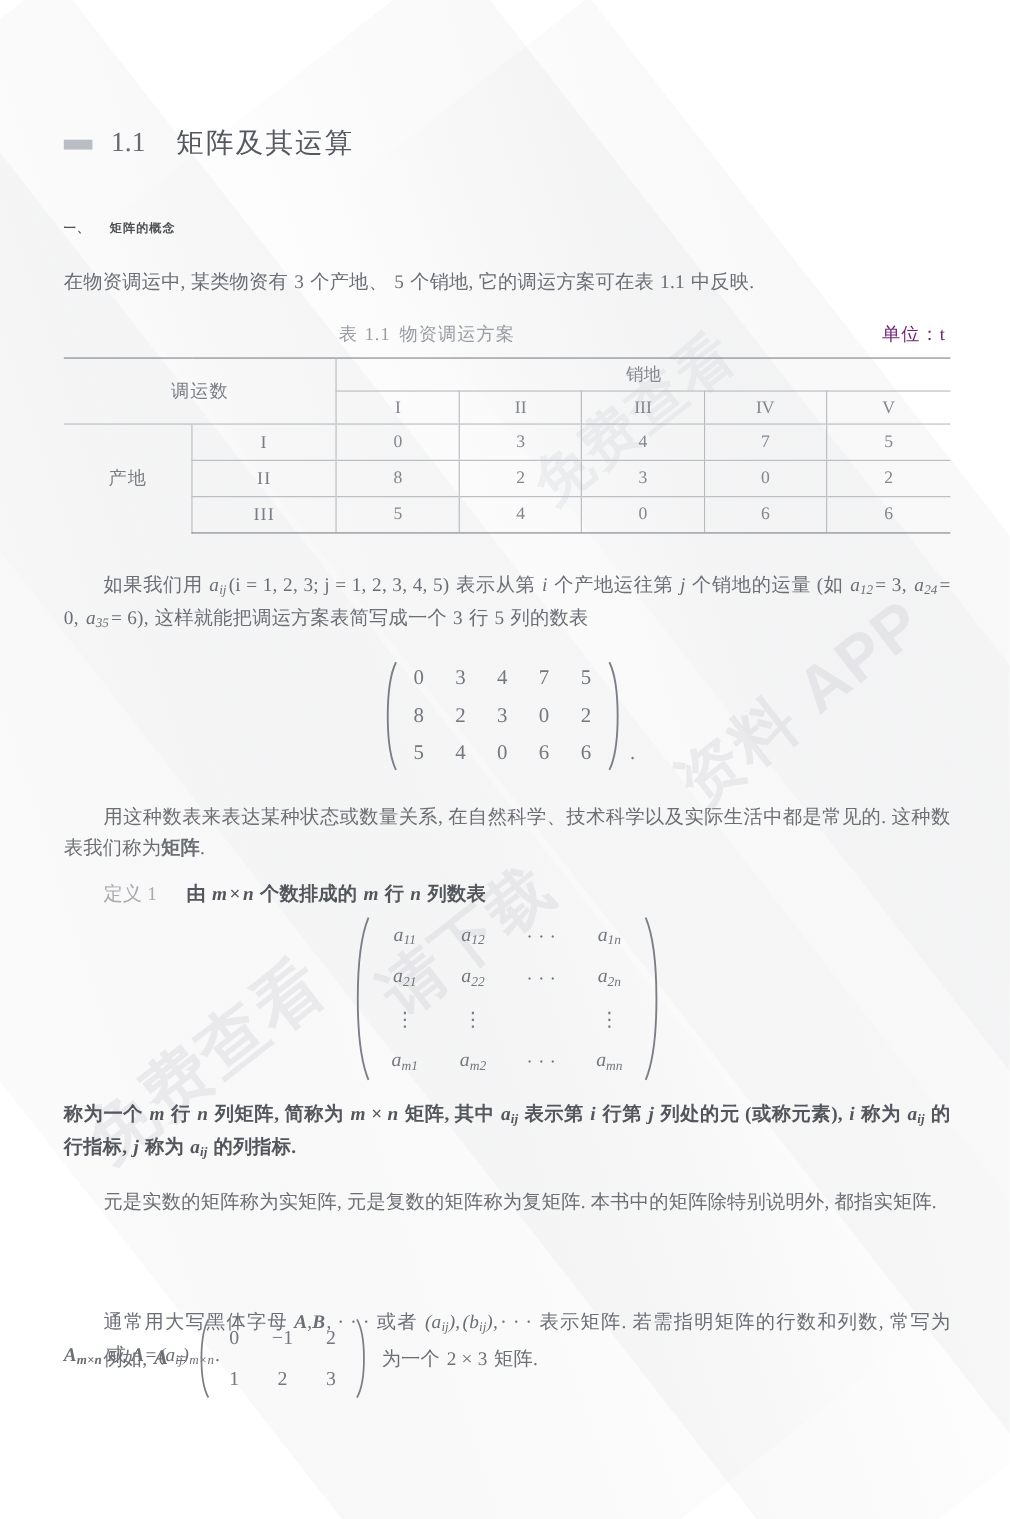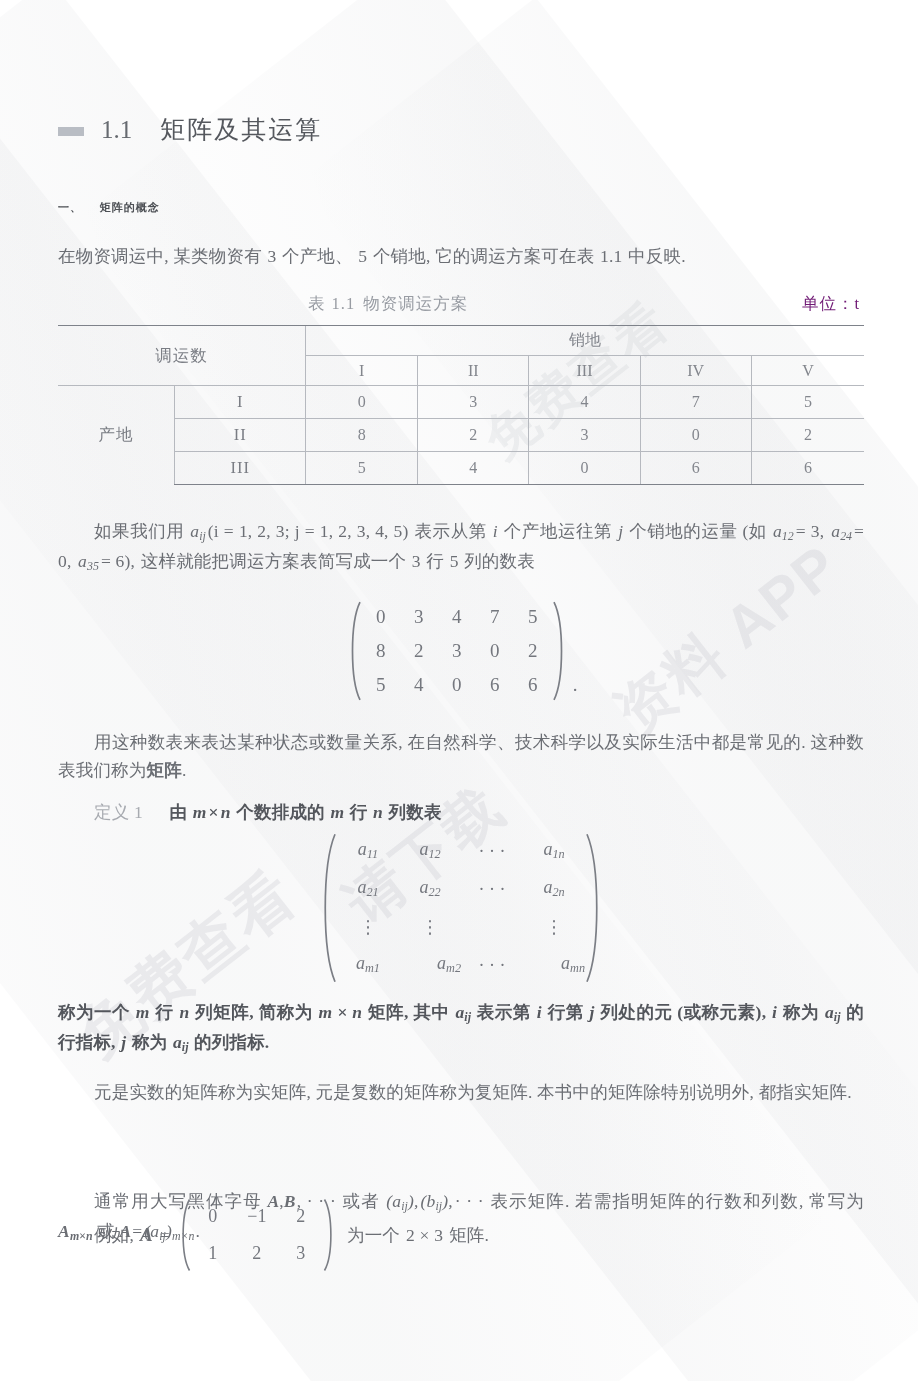--- a/index.html
+++ b/index.html
@@ -422,23 +422,23 @@
               <span class="mat-cell" style="width: 62px; height: 38px; font-size: 18px;"><i>a</i><sub>2n</sub></span>
             </span>
             <span class="mat-row">
               <span class="mat-cell vdots" style="width: 62px; height: 38px; font-size: 18px;">⋮</span>
               <span class="mat-cell vdots" style="width: 62px; height: 38px; font-size: 18px;">⋮</span>
               <span class="mat-cell" style="width: 62px; height: 38px; font-size: 18px;"></span>
               <span class="mat-cell vdots" style="width: 62px; height: 38px; font-size: 18px;">⋮</span>
             </span>
             <span class="mat-row">
               <span class="mat-cell" style="width: 62px; height: 38px; font-size: 18px;"><i>a</i><sub>m1</sub></span>
-              <span class="mat-cell" style="width: 62px; height: 38px; font-size: 18px; text-align: right;"><i>a</i><sub>m2</sub></span>
+              <span class="mat-cell" style="width: 62px; height: 38px; font-size: 18px;"><i>a</i><sub>m2</sub></span>
               <span class="mat-cell" style="width: 62px; height: 38px; font-size: 18px;">· · ·</span>
-              <span class="mat-cell" style="width: 62px; height: 38px; font-size: 18px; text-align: right;"><i>a</i><sub>mn</sub></span>
+              <span class="mat-cell" style="width: 62px; height: 38px; font-size: 18px;"><i>a</i><sub>mn</sub></span>
             </span>
           </span>
         <span class="paren" style="width:20px; flex:0 0 20px;">
           <svg viewBox="0 0 20 100" preserveAspectRatio="none">
               <path d="M2 1.5 C15 22, 15 78, 2 98.5" stroke="#7b7e85" stroke-width="1.7" fill="none" vector-effect="non-scaling-stroke"></path>
             </svg>
         </span>
       </span>
     </div>
 

